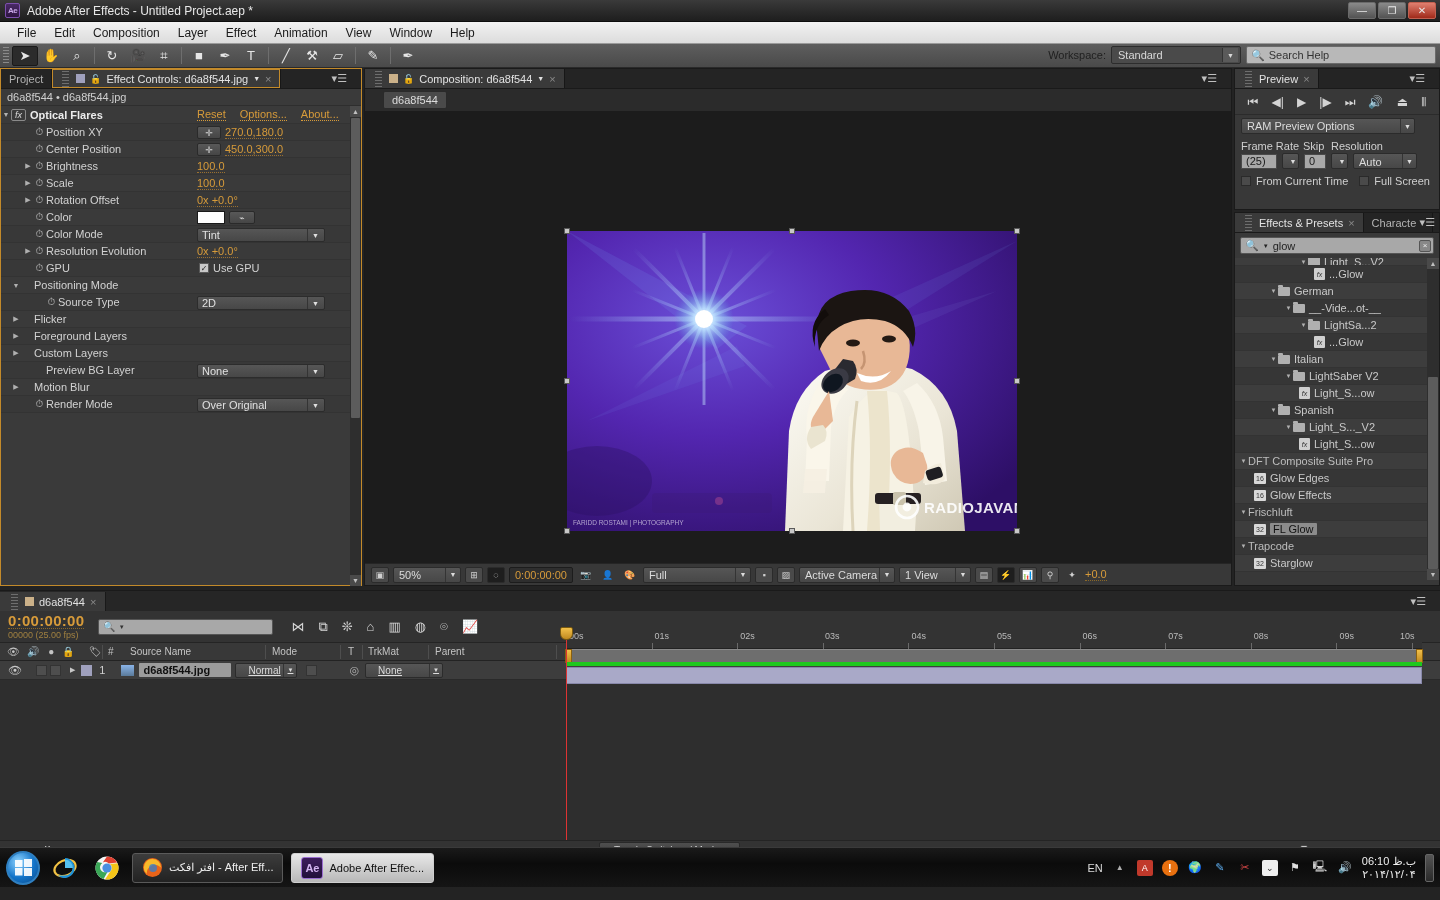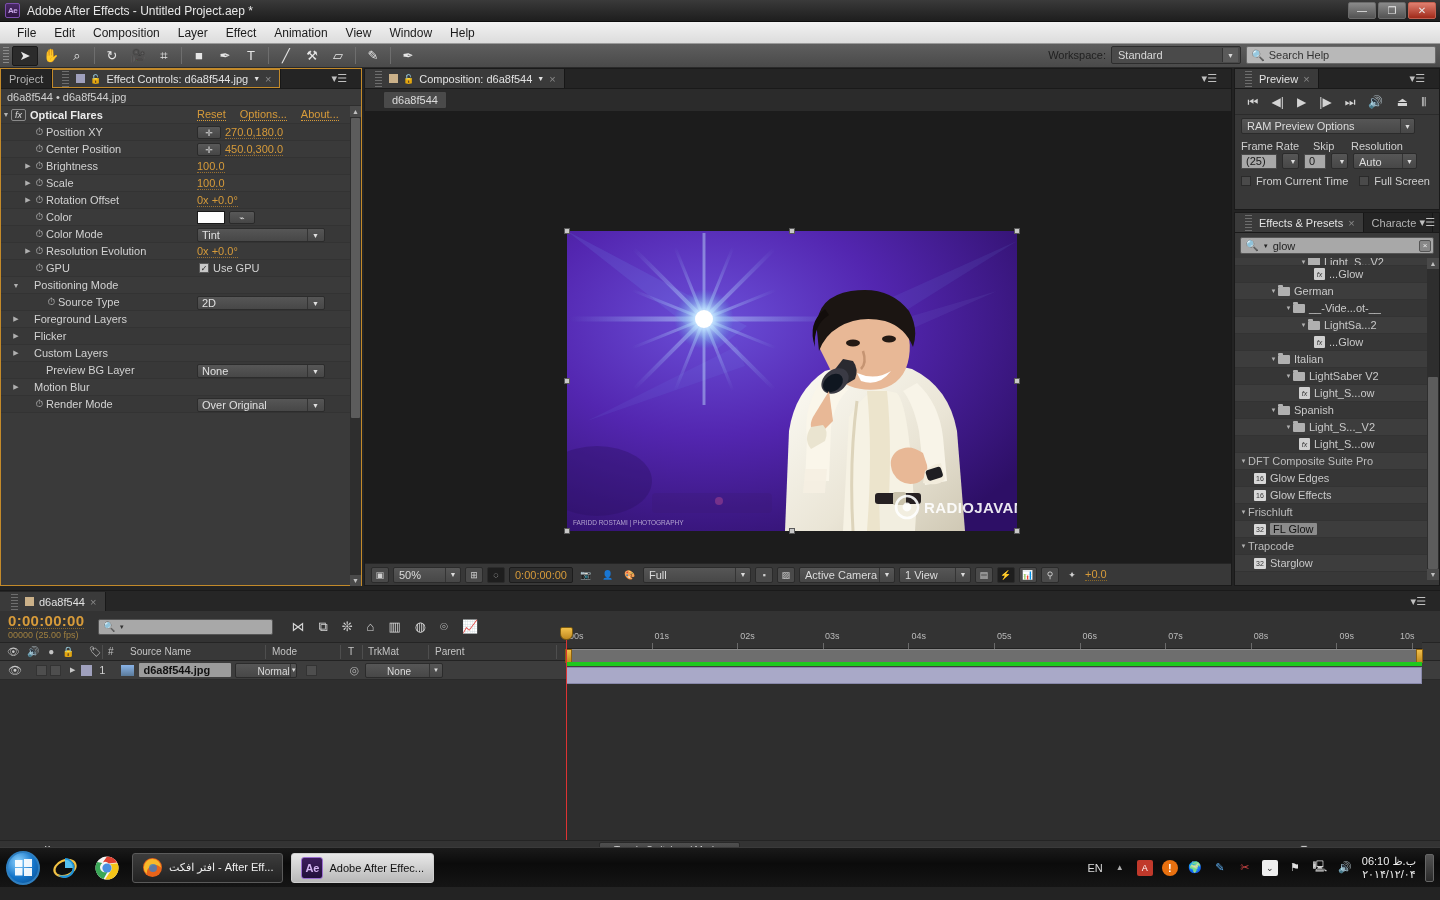--- a/index.html
+++ b/index.html
@@ -202,21 +202,21 @@
   .tl-ico { color:#d6d6d6; font-size:13px; }
   .tl-colhead { height:18px; background:#383838; border-bottom:1px solid #232323;
     position:relative; display:flex; align-items:center; font-size:10px; color:#c4c4c4; }
   .colsep { position:absolute; top:2px; width:1px; height:14px; background:#4e4e4e; }
   .tl-layer { height:19px; background:#3d3d3d; border-bottom:1px solid #2a2a2a;
     position:relative; display:flex; align-items:center; font-size:11px; }
   .lyr-name { background:#9c9c9c; color:#111; font-weight:bold; padding:1px 4px;
     border-radius:1px; font-size:11px; }
   .lyr-dd { height:15px; background:linear-gradient(180deg,#565656,#474747);
     border:1px solid #2b2b2b; border-radius:2px; color:#dcdcdc; font-size:10px;
-    display:flex; align-items:flex-end; padding-left:21px; position:relative; }
+    display:flex; align-items:center; padding-left:12px; position:relative;text-decoration:underline; }
   .lyr-dd .ar { width:13px; height:13px; border-left:1px solid #343434; margin-left:auto;
     display:flex; align-items:center; justify-content:center; font-size:6px; }
   .sw-box { width:11px; height:11px; background:#4e4e4e; border:1px solid #333; }
   .tl-ruler { position:absolute; left:566px; top:40px; width:856px; height:18px;
     background:#333; border-bottom:1px solid #222; }
   .tick { position:absolute; top:0; font-size:9px; color:#bbb; }
   .tickline { position:absolute; top:12px; width:1px; height:6px; background:#6a6a6a; }
   .workarea { position:absolute; left:566px; top:58px; width:856px; height:13px;
     background:#6e6e6e; border-top:1px solid #8a8a8a; }
   .wa-cap { position:absolute; top:-1px; width:7px; height:14px;
@@ -418,26 +418,26 @@
         </div>
         <div class="ec-row">
           <span class="tw" style="margin-left:34px"></span>
           <span class="stopw">⏱</span>
           <span class="ec-name">Source Type</span>
           <span class="ec-dd">2D<span class="ar">▼</span></span>
         </div>
         <div class="ec-row">
           <span class="tw" style="margin-left:10px">▶</span>
           <span class="stopw"></span>
-          <span class="ec-name">Foreground Layers</span>
+          <span class="ec-name">Flicker</span>
         </div>
         <div class="ec-row">
           <span class="tw" style="margin-left:10px">▶</span>
           <span class="stopw"></span>
-          <span class="ec-name">Flicker</span>
+          <span class="ec-name">Foreground Layers</span>
         </div>
         <div class="ec-row">
           <span class="tw" style="margin-left:10px">▶</span>
           <span class="stopw"></span>
           <span class="ec-name">Custom Layers</span>
         </div>
         <div class="ec-row">
           <span class="tw" style="margin-left:22px"></span>
           <span class="stopw"></span>
           <span class="ec-name">Preview BG Layer</span>
@@ -629,21 +629,21 @@
       <span class="pv-btn">🔊</span>
       <span class="pv-btn">⏏</span>
       <span class="pv-btn">⫴</span>
     </div>
     <div class="pv-row">
       <div class="pv-dd" style="width:174px;">
         <span>RAM Preview Options</span>
         <span class="ar">▼</span>
       </div>
     </div>
-    <div class="pv-row" style="gap:10px;padding-bottom:0;">
+    <div class="pv-row" style="gap:0;padding-bottom:0;">
       <span class="pv-lbl" style="width:62px;">Frame Rate</span>
       <span class="pv-lbl" style="width:28px;">Skip</span>
       <span class="pv-lbl">Resolution</span>
     </div>
     <div class="pv-row" style="gap:5px;padding-top:1px;">
       <div class="pv-field" style="width:36px;">(25)</div>
       <div class="pv-dd" style="width:17px;">
           <span class="ar" style="border:none;">▼</span>
         </div>
       <div class="pv-field" style="width:22px;">0</div>

